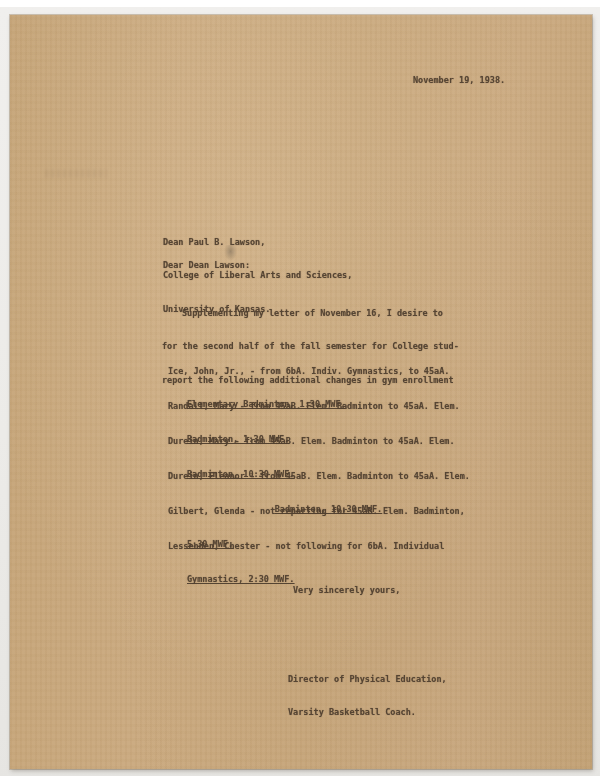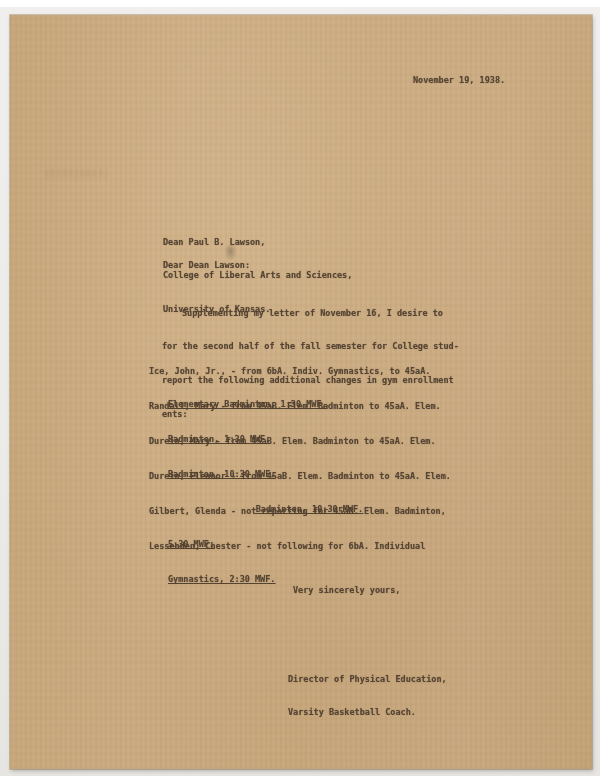--- a/index.html
+++ b/index.html
@@ -42,21 +42,21 @@
     color: rgba(80, 64, 48, 0.92);
     text-shadow: 0 0 1px rgba(80, 64, 48, 0.55);
     white-space: pre;
     letter-spacing: 0;
   }
   .date-line   { left: 403px; top: 60px; }
   .recipient   { left: 153px; top: 199px; }
   .salutation  { left: 153px; top: 245px; }
   .body-para   { left: 152px; top: 270px; }
   .body-para .indent { text-indent: 20px; }
-  .item        { left: 139px; }
+  .item        { left: 158px; }
   .item .cont  { margin-left: 19px; text-decoration: underline; }
   .item-0 { top: 328px; }
   .item-1 { top: 363px; }
   .item-2 { top: 398px; }
   .item-3 { top: 433px; text-align: center; }
   .item-4 { top: 468px; }
   .item-5 { top: 503px; }
   .closing     { left: 283px; top: 570px; }
   .signature   { left: 278px; top: 636px; }
   .bleed-mark {
@@ -92,21 +92,20 @@
       <div>College of Liberal Arts and Sciences,</div>
       <div>University of Kansas.</div>
     </div>
 
     <div class="tw salutation">Dear Dean Lawson:</div>
 
     <div class="tw body-para">
       <div class="indent">Supplementing my letter of November 16, I desire to</div>
       <div>for the second half of the fall semester for College stud-</div>
       <div>report the following additional changes in gym enrollment</div>
-      <div>ents:</div>
     </div>
 
     <div class="tw item item-0">
       <div>Ice, John, Jr., - from 6bA. Indiv. Gymnastics, to 45aA.</div>
       <div class="cont">Elementary Badminton, 1:30 MWF.</div>
     </div>
 
     <div class="tw item item-1">
       <div>Randall, Mary - from 45aB. Elem. Badminton to 45aA. Elem.</div>
       <div class="cont">Badminton, 1:30 MWF.</div>

